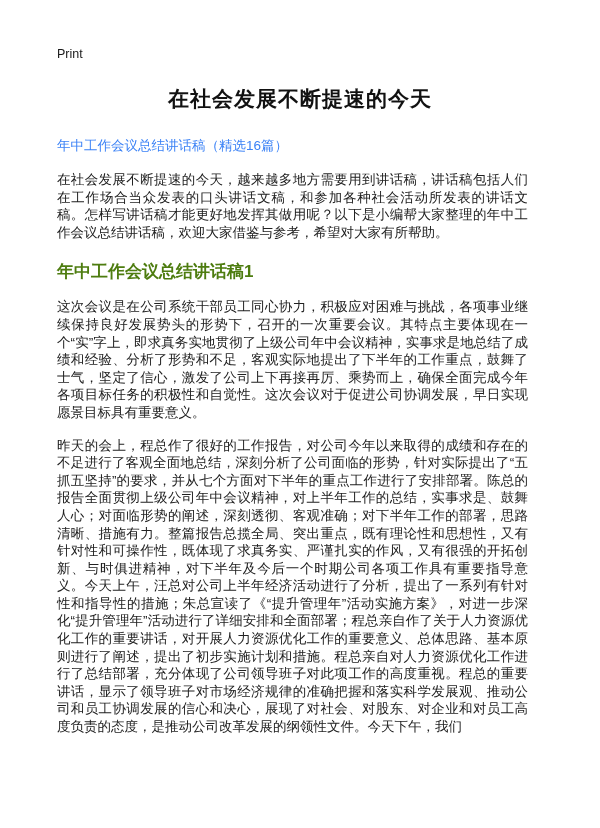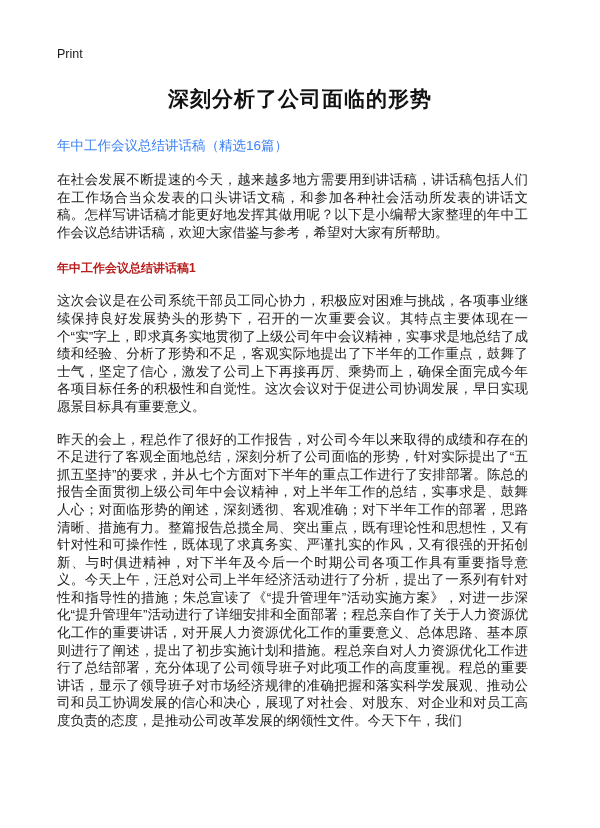--- a/index.html
+++ b/index.html
@@ -41,39 +41,39 @@
     margin: 0 0 16px 0;
   }
   .para {
     font-size: 13.5px;
     line-height: 17.6px;
     text-align: justify;
     color: #212121;
     margin: 0 15px 15px 0;
   }
   .heading {
-    font-size: 12px;
+    font-size: 17px;
     font-weight: 700;
-    color: #b91c1c;
+    color: #4d7c0f;
     margin: 19px 0 15px 0;
   }
   .salutation {
     font-size: 13.5px;
     line-height: 17.6px;
     margin: 0 0 14px 0;
   }
 </style>
 </head>
 <body>
 
 <div class="page">
 
   <a class="print-link">Print</a>
 
-  <h1 class="doc-title">深刻分析了公司面临的形势</h1>
+  <h1 class="doc-title">在社会发展不断提速的今天</h1>
 
   <p class="subtitle">年中工作会议总结讲话稿（精选16篇）</p>
 
   <p class="para">在社会发展不断提速的今天，越来越多地方需要用到讲话稿，讲话稿包括人们在工作场合当众发表的口头讲话文稿，和参加各种社会活动所发表的讲话文稿。怎样写讲话稿才能更好地发挥其做用呢？以下是小编帮大家整理的年中工作会议总结讲话稿，欢迎大家借鉴与参考，希望对大家有所帮助。</p>
 
   <h2 class="heading">年中工作会议总结讲话稿1</h2>
 
 
 
 

